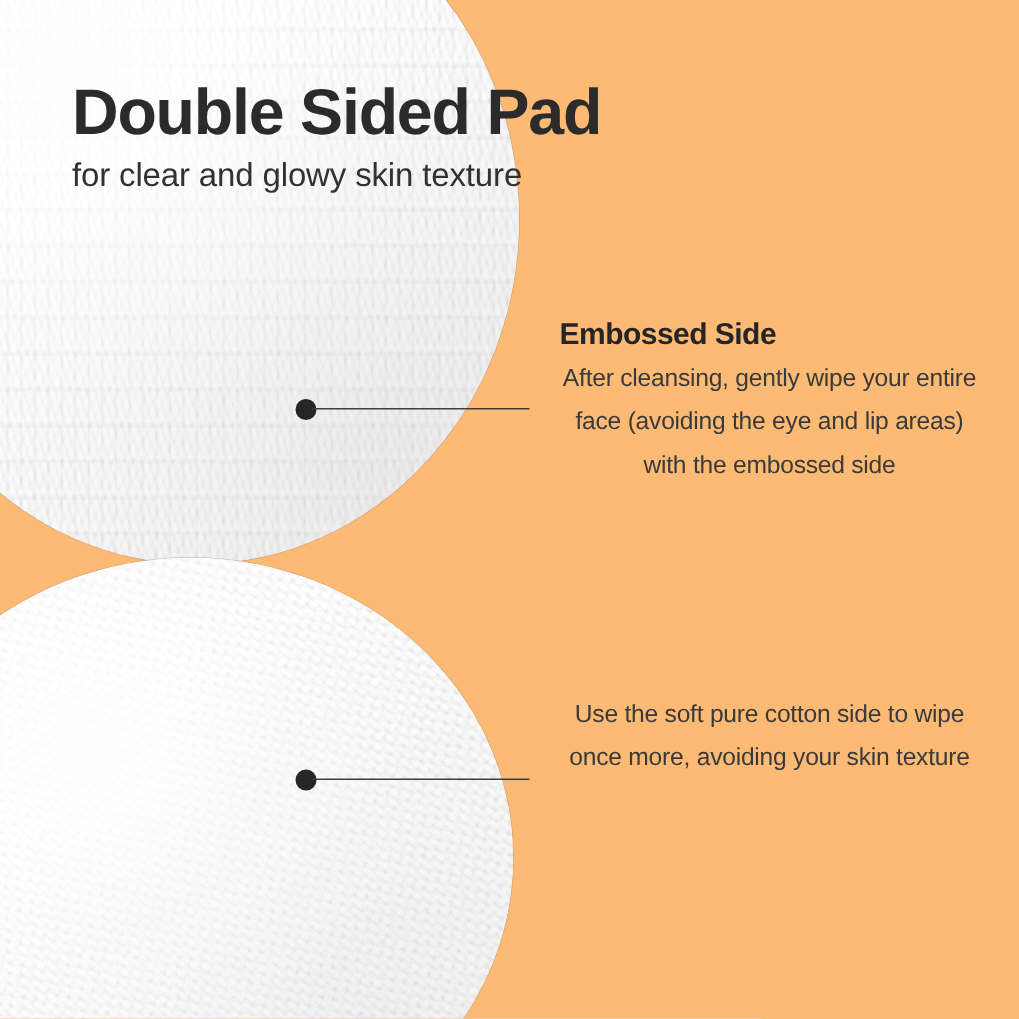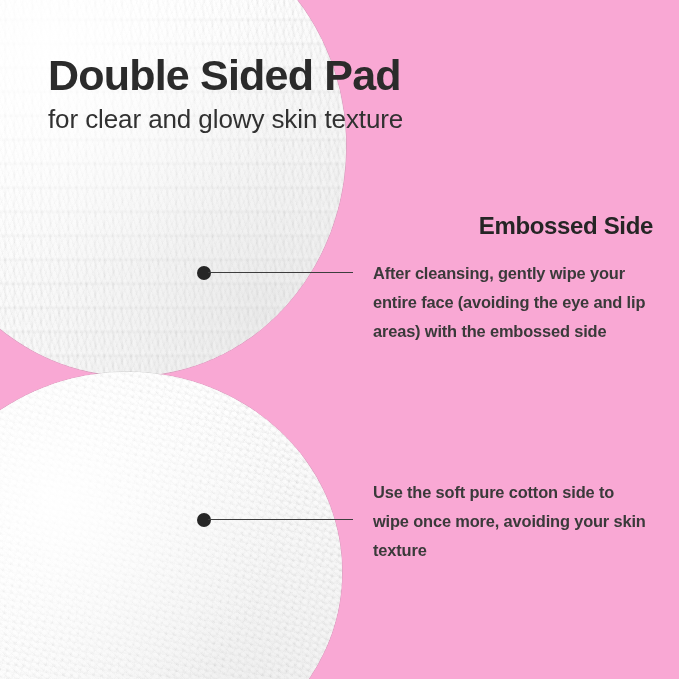--- a/index.html
+++ b/index.html
@@ -14,21 +14,21 @@
     font-family: "Liberation Sans", sans-serif;
     background: #d7d7d7;
     position: relative;
   }
 
   #stage {
     position: absolute;
     inset: 0;
     width: 679px;
     height: 679px;
-    background: #f9a8d4;
+    background: #fdba74;
     overflow: hidden;
   }
 
   
   .pad {
     position: absolute;
     border-radius: 50%;
     overflow: hidden;
   }
 
@@ -156,21 +156,21 @@
   #product-title {
     font-size: 43px;
     font-weight: bold;
     letter-spacing: -0.8px;
     color: #2b2b2b;
     line-height: 1.08;
     white-space: nowrap;
   }
   #product-subtitle {
     margin-top: 6px;
-    font-size: 26px;
+    font-size: 22px;
     font-weight: 400;
     letter-spacing: -0.1px;
     color: #313131;
     white-space: nowrap;
   }
 
   
   .callout-dot {
     position: absolute;
     width: 14px;
@@ -182,35 +182,35 @@
     position: absolute;
     height: 1.4px;
     background: #3d3d3d;
   }
 
   .info-block {
     position: absolute;
     width: 280px;
   }
   .info-heading {
-    font-size: 24px;
+    font-size: 20px;
     font-weight: bold;
     letter-spacing: -0.35px;
     color: #252525;
     line-height: 1.15;
     white-space: nowrap;
-    text-align: right;
   }
   .info-body {
-    margin-top: 19px;
+    margin-top: 3px;
     font-size: 16.4px;
-    font-weight: 700;
+    font-weight: 400;
     color: #3a3a3a;
     line-height: 1.78;
     letter-spacing: -0.15px;
+    text-align: center;
   }
 
   #block-embossed { left: 373px; top: 212px; }
   #block-soft     { left: 373px; top: 459px; }
 
   #dot-embossed  { left: 197px; top: 266px; }
   #line-embossed { left: 208px; top: 272px; width: 145px; }
 
   #dot-soft  { left: 197px; top: 513px; }
   #line-soft { left: 208px; top: 519px; width: 145px; }

